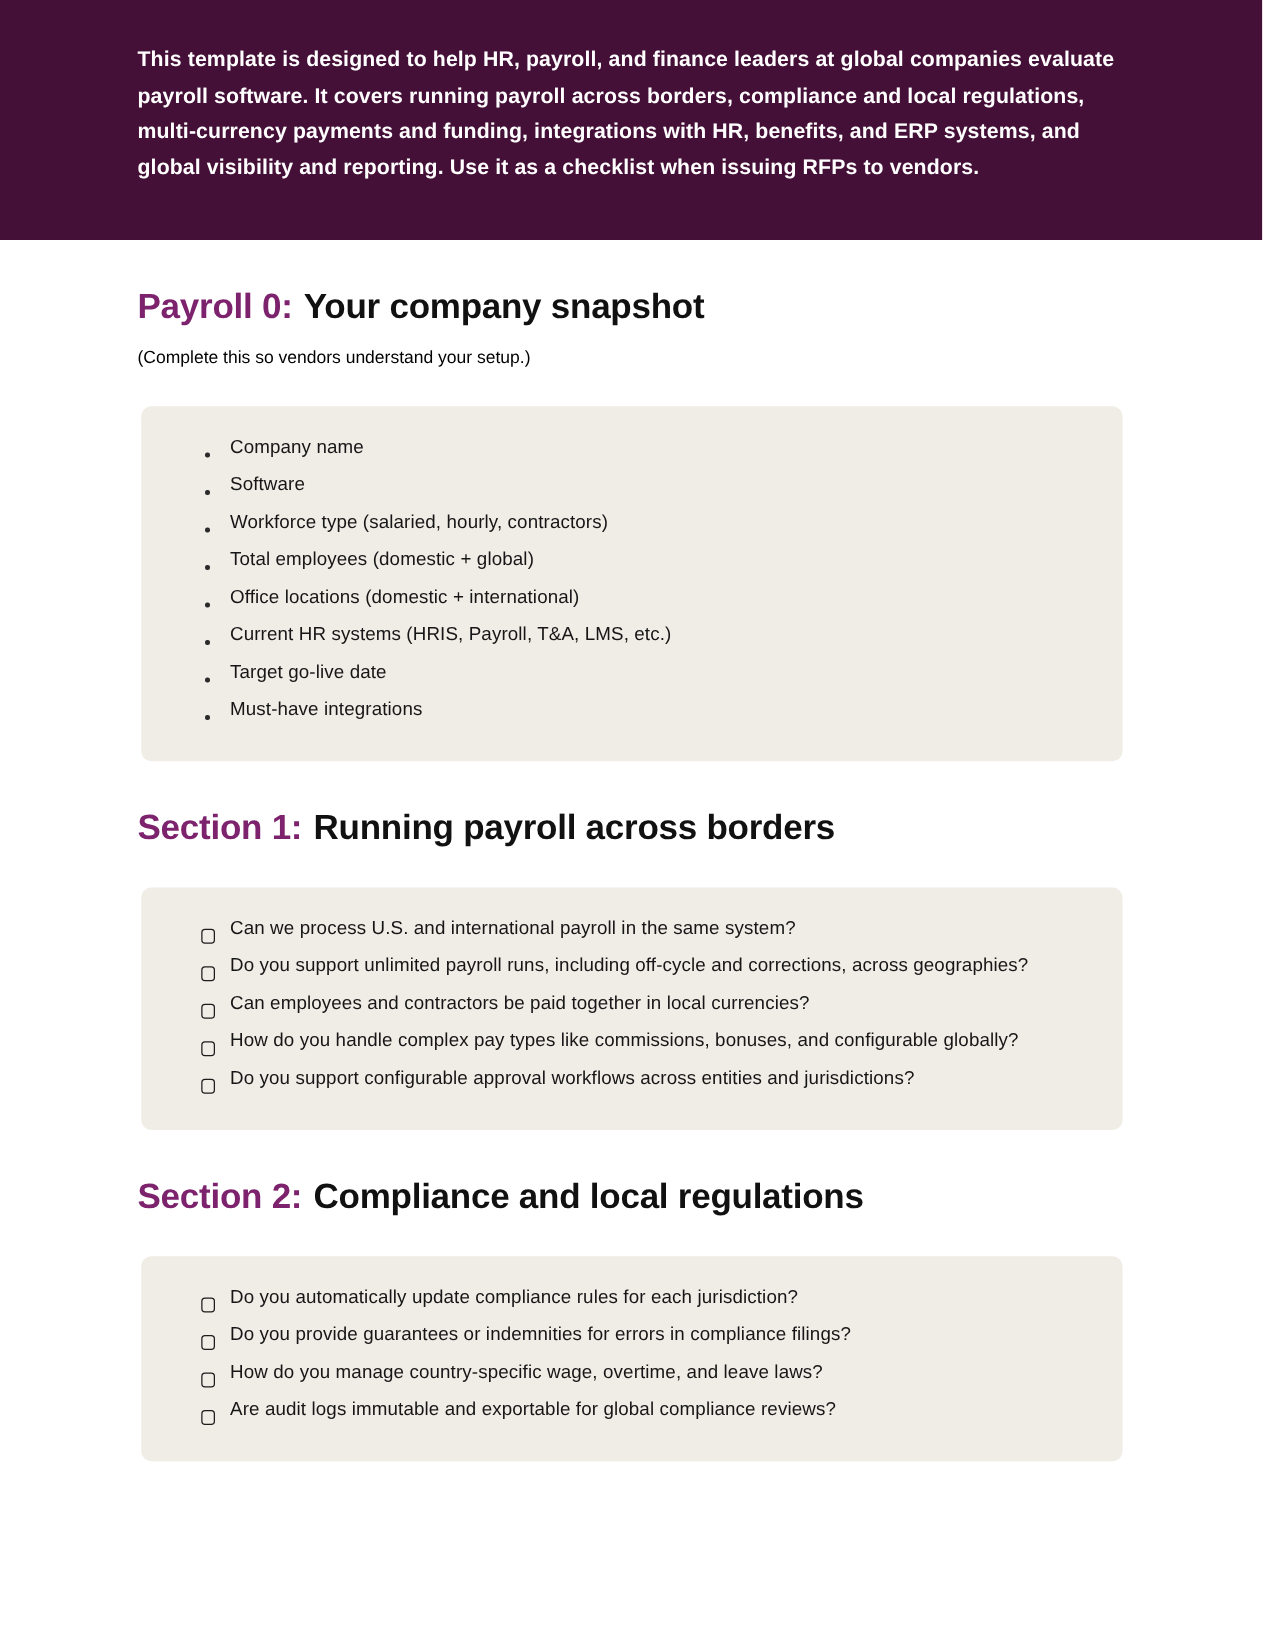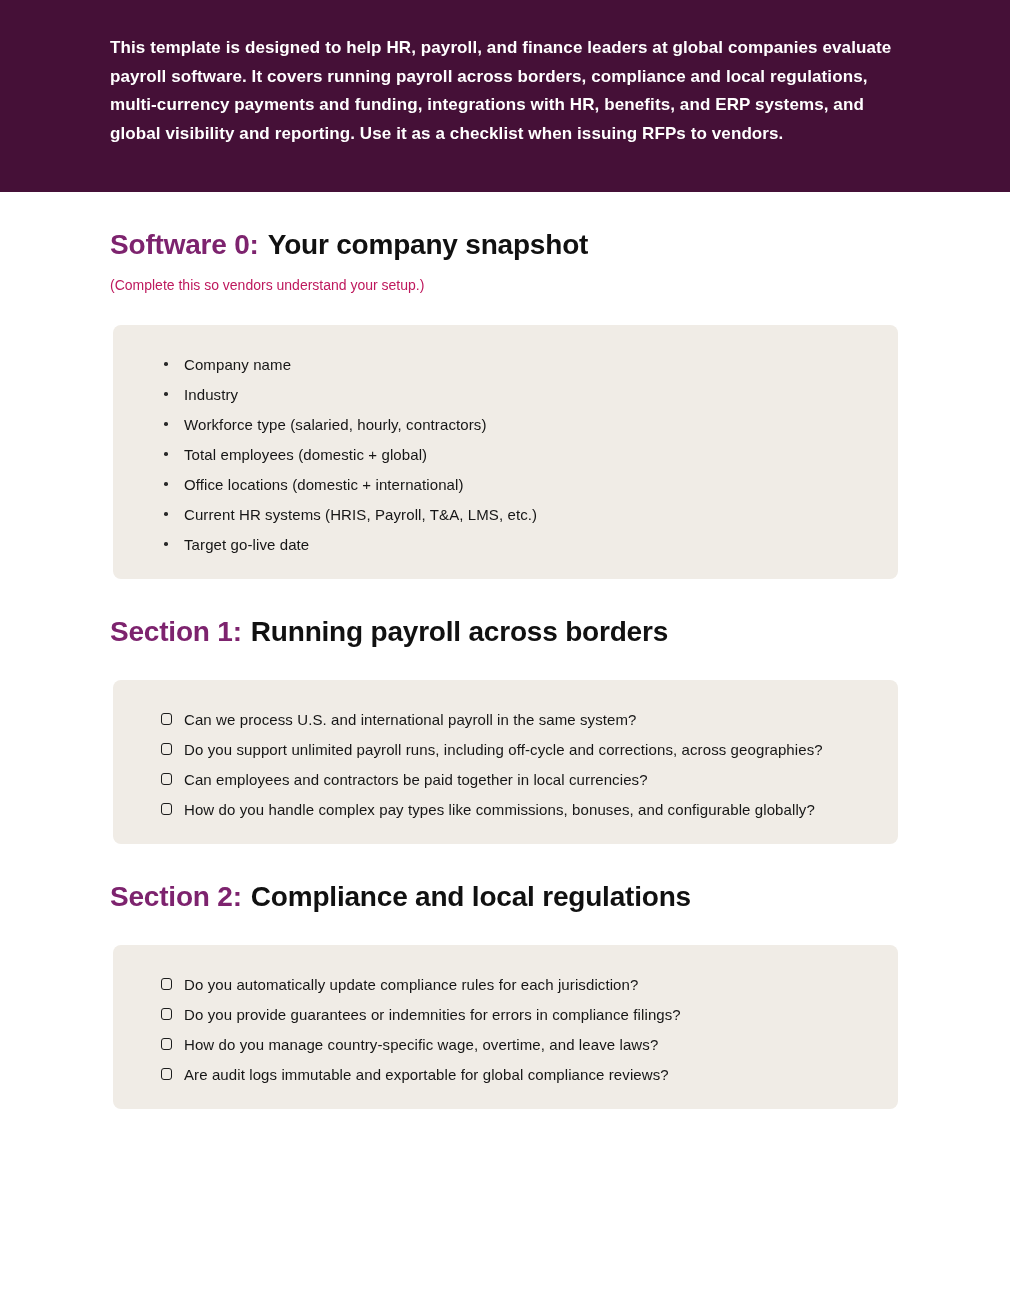--- a/index.html
+++ b/index.html
@@ -47,39 +47,38 @@
   }
   .section-heading .accent {
     color: var(--accent, #7D236E);
     margin-right: 9px;
   }
   .subtitle {
     margin: 14px 0 5px 0;
     font-size: 14px;
     line-height: 18px;
     font-weight: 400;
-    color: #be185d;
+    color: #000000;
   }
   .card {
     width: 785px;
     margin-top: 31px;
     margin-left: 3px;
     border-radius: 8px;
     background: var(--card_bg, #F0ECE6);
     box-sizing: border-box;
   }
   .item-list {
     list-style: none;
     margin: 0;
     padding: 24px 0 20px 0;
   }
   .row {
     height: 30px;
     display: flex;
-    align-items: center;
     padding-left: 48px;
     font-size: 15px;
     color: #161616;
   }
   .marker {
     width: 23px;
     flex: none;
     display: flex;
     align-items: center;
   }
@@ -120,36 +119,36 @@
 
 <div class="page">
 
   <header class="band">
     <p>This template is designed to help HR, payroll, and finance leaders at global companies evaluate payroll software. It covers running payroll across borders, compliance and local regulations, multi-currency payments and funding, integrations with HR, benefits, and ERP systems, and global visibility and reporting. Use it as a checklist when issuing RFPs to vendors.</p>
   </header>
 
   <main>
     <div id="sections">
   <section class="doc-section">
-    <h2 class="section-heading"><span class="accent">Software 0:</span><span class="heading-title">Your company snapshot</span></h2>
+    <h2 class="section-heading"><span class="accent">Payroll 0:</span><span class="heading-title">Your company snapshot</span></h2>
     <p class="subtitle">(Complete this so vendors understand your setup.)</p>
     <div class="card">
       <ul class="item-list">
   <li class="row">
     <span class="marker">
                   <span class="dot"></span>
                 </span>
     <span class="item-text">Company name</span>
   </li>
 
   <li class="row">
     <span class="marker">
                   <span class="dot"></span>
                 </span>
-    <span class="item-text">Industry</span>
+    <span class="item-text">Software</span>
   </li>
 
   <li class="row">
     <span class="marker">
                   <span class="dot"></span>
                 </span>
     <span class="item-text">Workforce type (salaried, hourly, contractors)</span>
   </li>
 
   <li class="row">
@@ -173,20 +172,26 @@
     <span class="item-text">Current HR systems (HRIS, Payroll, T&amp;A, LMS, etc.)</span>
   </li>
 
   <li class="row">
     <span class="marker">
                   <span class="dot"></span>
                 </span>
     <span class="item-text">Target go-live date</span>
   </li>
 
+  <li class="row">
+    <span class="marker">
+                  <span class="dot"></span>
+                </span>
+    <span class="item-text">Must-have integrations</span>
+  </li>
 </ul>
     </div>
   </section>
 
   <section class="doc-section">
     <h2 class="section-heading"><span class="accent">Section 1:</span><span class="heading-title">Running payroll across borders</span></h2>
 
     <div class="card">
       <ul class="item-list">
   <li class="row">
@@ -210,20 +215,26 @@
     <span class="item-text">Can employees and contractors be paid together in local currencies?</span>
   </li>
 
   <li class="row">
     <span class="marker">
                   <span class="checkbox"></span>
                 </span>
     <span class="item-text">How do you handle complex pay types like commissions, bonuses, and configurable globally?</span>
   </li>
 
+  <li class="row">
+    <span class="marker">
+                  <span class="checkbox"></span>
+                </span>
+    <span class="item-text">Do you support configurable approval workflows across entities and jurisdictions?</span>
+  </li>
 </ul>
     </div>
   </section>
 
   <section class="doc-section">
     <h2 class="section-heading"><span class="accent">Section 2:</span><span class="heading-title">Compliance and local regulations</span></h2>
 
     <div class="card">
       <ul class="item-list">
   <li class="row">

